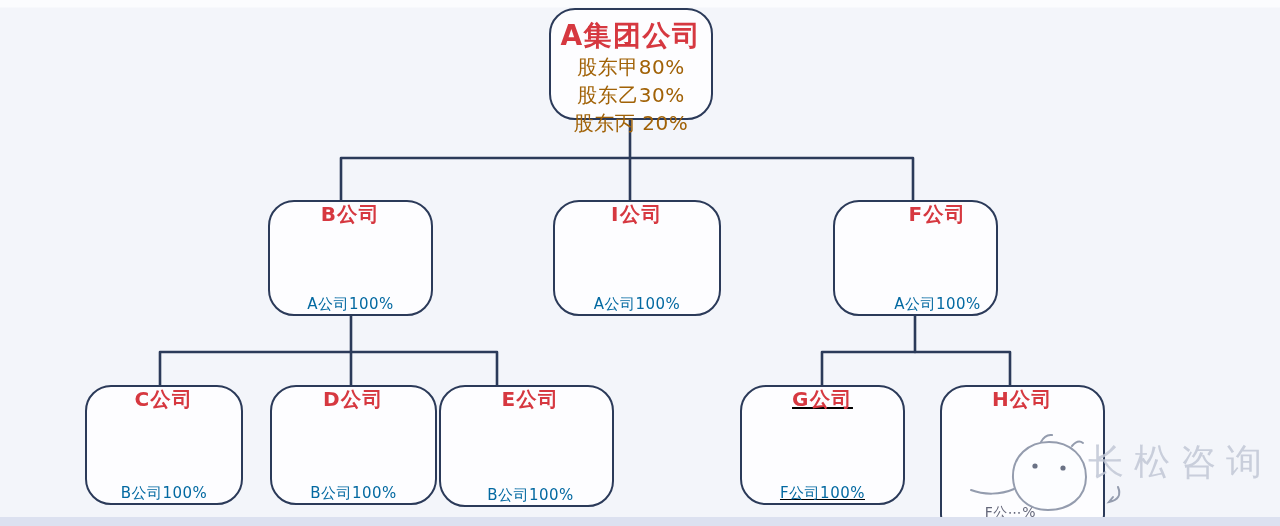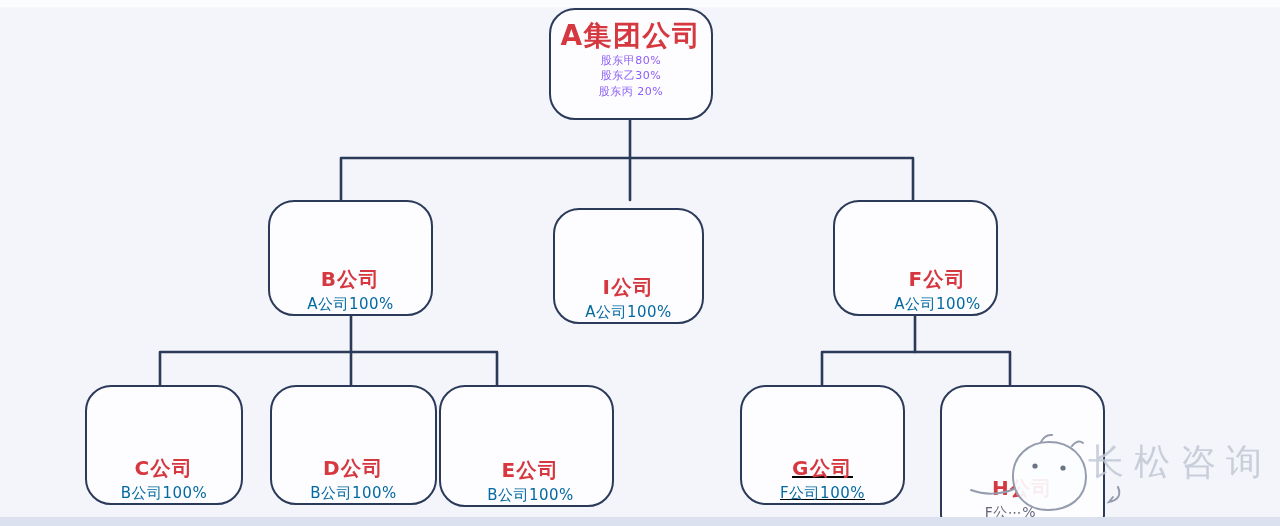--- a/index.html
+++ b/index.html
@@ -5,30 +5,30 @@
   html,body{margin:0;padding:0;background:#e9ebf3;}
   .stage{
     position:relative;width:1280px;height:526px;overflow:hidden;
     background:linear-gradient(180deg,#fbfcfe 0px,#fbfcfe 7px,#f3f5fa 8px,#f3f5fa 100%);
     font-family:"DejaVu Sans","Liberation Sans",sans-serif;
   }
   svg.layer{position:absolute;left:0;top:0;width:1280px;height:526px;}
   .node{
     position:absolute;box-sizing:border-box;
     border:2.5px solid #2b3a59;border-radius:26px;background:#fdfdff;
-    display:flex;flex-direction:column;align-items:center;justify-content:flex-end;
+    display:flex;flex-direction:column;align-items:center;justify-content:space-between;
     gap:3px;
   }
   .node .title{
     font-weight:bold;color:#d63840;font-size:20px;letter-spacing:1.5px;line-height:1.2;
   }
   .node .sub{color:#0369a1;font-size:15px;line-height:1.35;letter-spacing:.5px;}
   .node.root{justify-content:flex-start;padding-top:9px;gap:1px;}
   .node.root .title{font-size:28px;}
-  .node.root .sub{font-size:11px;color:#8b5cf6;}
+  .node.root .sub{font-size:20px;color:#a16207;}
   .node.h .subwrap{transform:translateX(-12px);display:flex;flex-direction:column;align-items:center;}
   .node.h .sub{font-size:14px;color:#4a4d63;opacity:.85;line-height:1.3;}
   .watermark{
     position:absolute;left:1088px;top:438px;width:200px;
     color:#c2c8d6;font-size:36px;letter-spacing:10px;white-space:nowrap;
     opacity:.85;user-select:none;
   }
   .bottom-strip{
     position:absolute;left:0;bottom:0;width:1280px;height:9px;background:#dce1f0;
   }
@@ -53,21 +53,21 @@
     <div class="title">A集团公司</div>
     <div class="sub">股东甲80%</div>
     <div class="sub">股东乙30%</div>
     <div class="sub">股东丙 20%</div>
   </div>
 
   <div class="node" style="left:268px;top:200px;width:165px;height:116px;">
     <div class="title">B公司</div>
     <div class="sub">A公司100%</div>
   </div>
-  <div class="node" style="left:553px;top:200px;width:151px;height:116px;margin-top:8px;">
+  <div class="node" style="left:553px;top:200px;width:168px;height:116px;">
     <div class="title">I公司</div>
     <div class="sub">A公司100%</div>
   </div>
   <div class="node" style="left:833px;top:200px;width:165px;height:116px;padding-left:44px;">
     <div class="title">F公司</div>
     <div class="sub">A公司100%</div>
   </div>
 
   <div class="node" style="left:85px;top:385px;width:158px;height:120px;">
     <div class="title">C公司</div>

